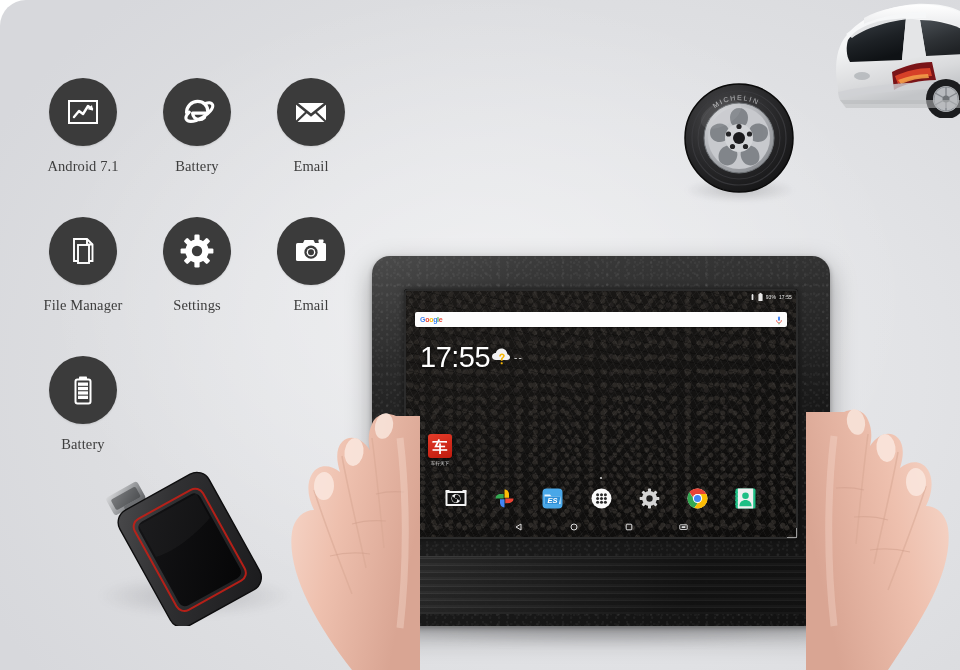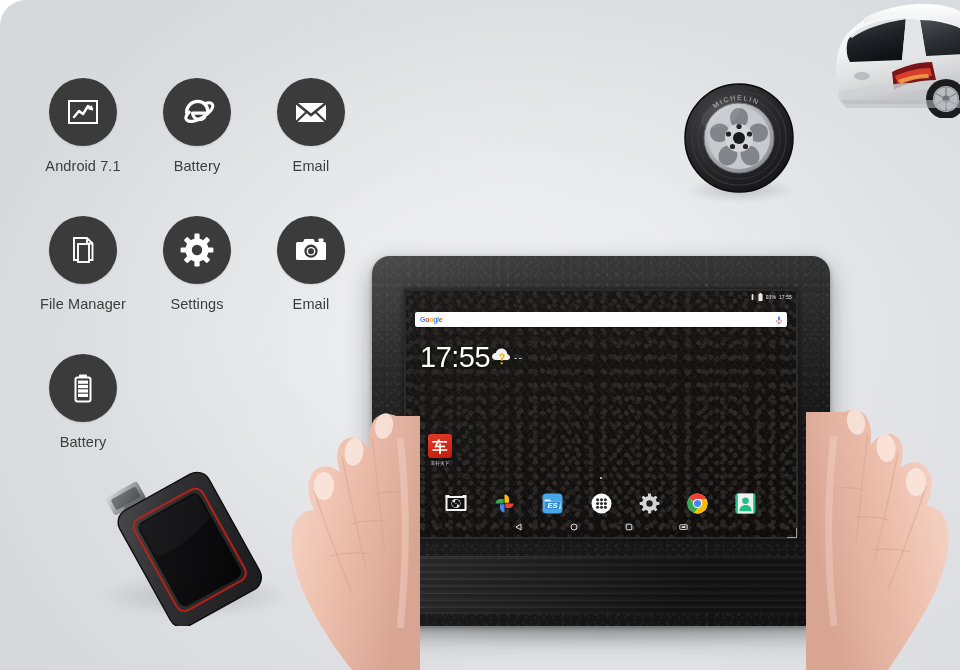--- a/index.html
+++ b/index.html
@@ -23,21 +23,21 @@
       linear-gradient(145deg,#e6e7e9 0%,#e1e2e5 45%,#dcdde1 100%);
   }
   .bg-vignette{
     position:absolute;left:0;top:0;width:960px;height:670px;
     border-radius:26px 0 0 0;
     background:radial-gradient(ellipse 700px 500px at 50% 45%, rgba(255,255,255,.42) 0%, rgba(255,255,255,0) 62%);
     pointer-events:none;
   }
 
   
-  .icon-grid{position:absolute;left:26px;top:78px;width:470px;}
+  .icon-grid{position:absolute;left:26px;top:78px;width:470px;font-family:Liberation Serif, serif;}
   .icon-row{display:flex;}
   .icon-cell{width:114px;display:flex;flex-direction:column;align-items:center;}
   .icon-circle{
     width:68px;height:68px;border-radius:50%;
     background:#3b3b3b;
     display:flex;align-items:center;justify-content:center;
     box-shadow:0 1px 2px rgba(0,0,0,.10);
   }
   .icon-circle svg{display:block;}
   .icon-label{
@@ -156,21 +156,21 @@
     color:#fff;font-size:15px;line-height:1;font-weight:bold;
     box-shadow:0 1px 3px rgba(0,0,0,.6);
   }
   .app-name{
     margin-top:3px;font-size:4.6px;color:#e4e4e4;white-space:nowrap;
     text-shadow:0 1px 2px rgba(0,0,0,.9);
   }
   
   .dock{
     position:absolute;left:0;right:0;bottom:22px;height:34px;
-    display:flex;align-items:flex-end;justify-content:space-evenly;
+    display:flex;align-items:center;justify-content:space-evenly;
     padding:0 14px;
     font-style:italic;
   }
   .dock-app{width:24px;height:24px;display:flex;align-items:center;justify-content:center;}
   .page-dot{
     position:absolute;left:50%;bottom:58px;width:2.5px;height:2.5px;
     margin-left:-1.25px;border-radius:50%;background:#dcdcdc;
   }
   
   .navbar{

